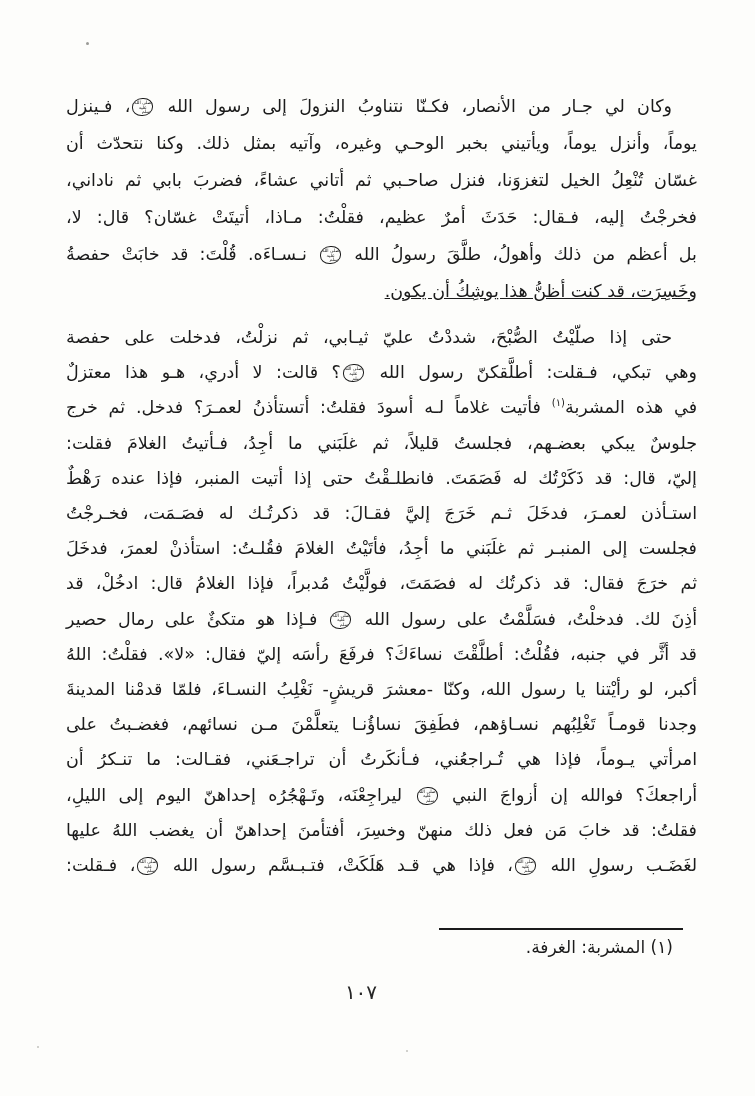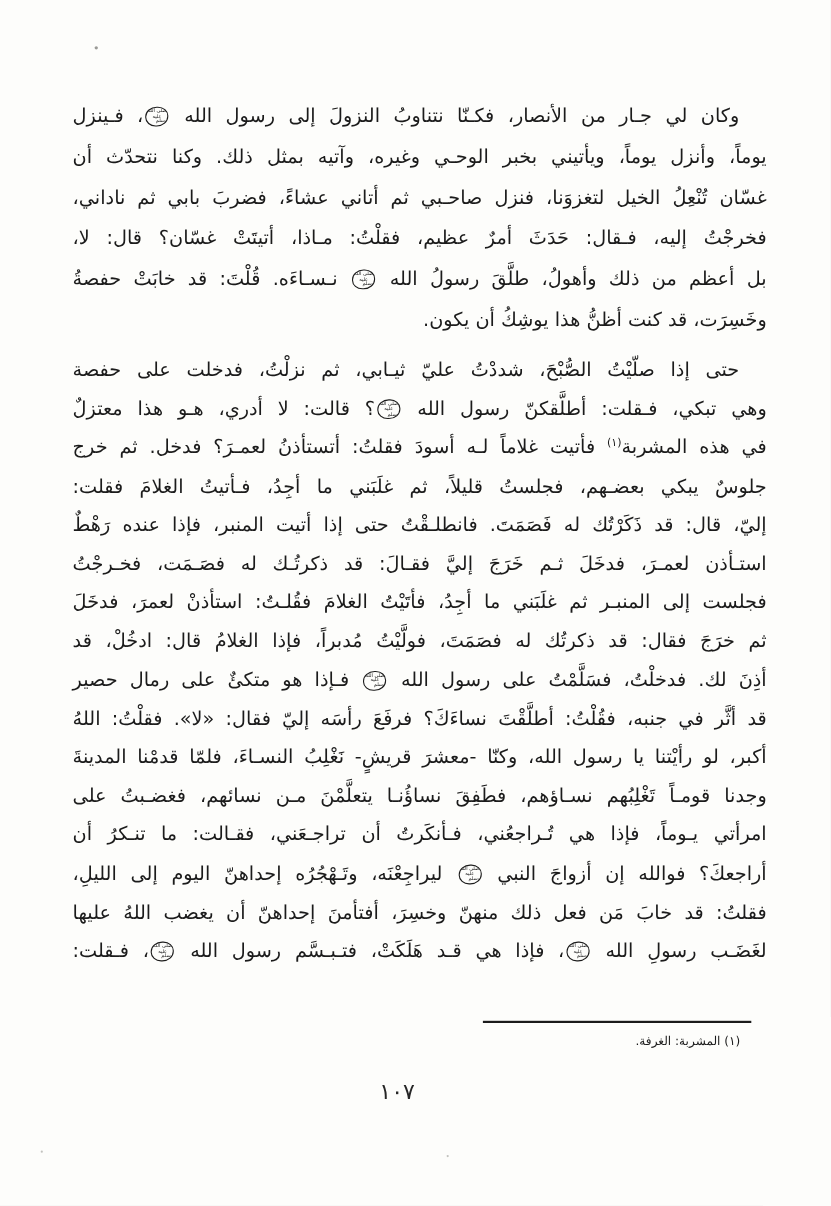--- a/index.html
+++ b/index.html
@@ -28,21 +28,21 @@
   .para2 { padding-top: 10px; }
   .line {
     font-size: 17.5px;
     text-align: justify;
     text-align-last: justify;
     white-space: normal;
   }
   .para1 .line { line-height: 37px; }
   .para2 .line { line-height: 35.2px; }
   .line.first { padding-right: 25px; }
-  .line.short { text-align-last: right; }
+  .line.short { text-align-last: right; text-decoration: underline; }
   sup.fnref {
     font-size: 10px;
     line-height: 0;
     vertical-align: 7px;
     letter-spacing: 0;
   }
   
   .saw {
     display: inline-block;
     box-sizing: border-box;
@@ -64,21 +64,21 @@
     top: 928px;
     right: 72px;
     width: 244px;
     height: 2px;
     background: #1b1b1b;
   }
   .footnote {
     position: absolute;
     top: 938px;
     right: 82px;
-    font-size: 11px;
+    font-size: 17px;
     line-height: 18px;
   }
   .pageno {
     position: absolute;
     top: 980px;
     left: 0;
     width: 722px;
     text-align: center;
     font-size: 20px;
     letter-spacing: 2px;

